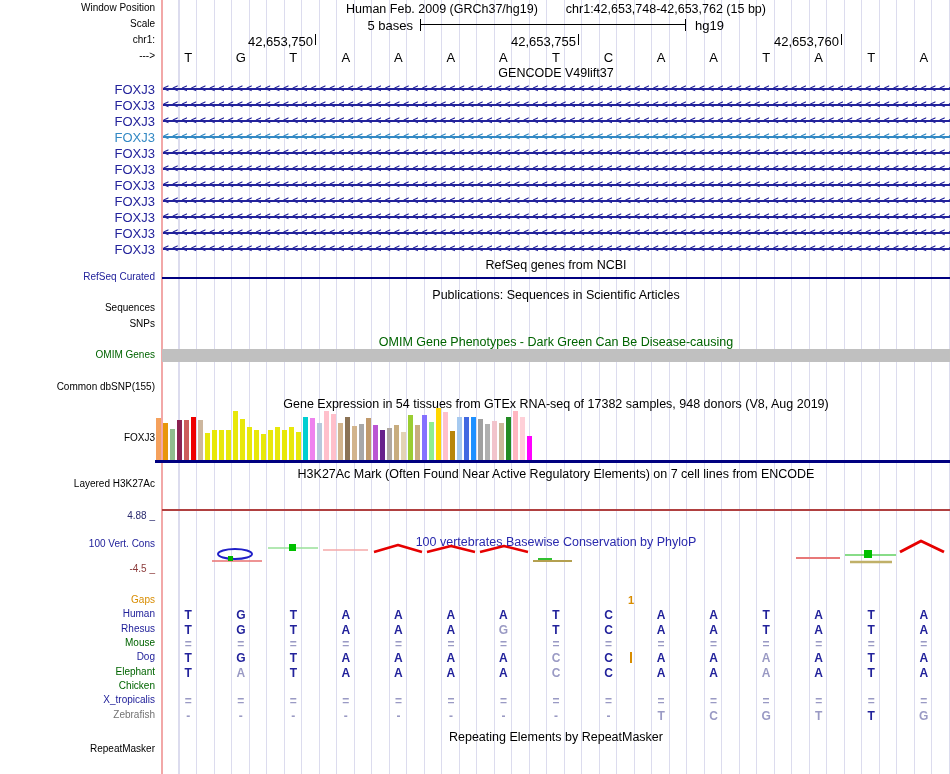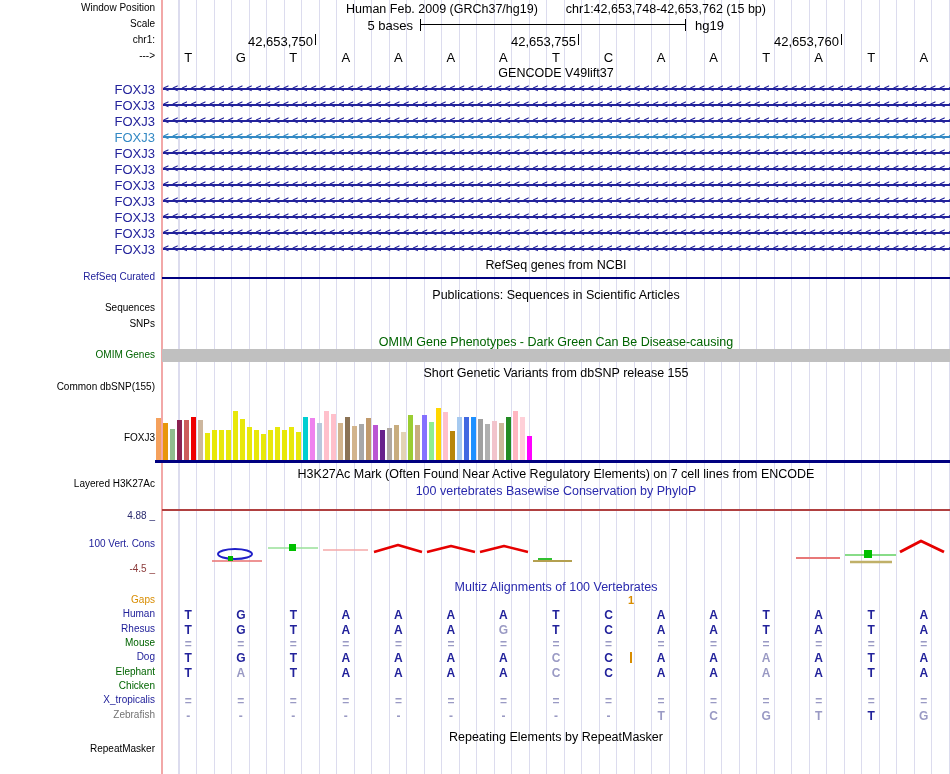--- a/index.html
+++ b/index.html
@@ -130,23 +130,23 @@
   <div class="hline" style="left:162px;top:277px;width:788px;height:2px;background:#000080"></div>
 
   <div class="abs title" style="top:288px">Publications: Sequences in Scientific Articles</div>
   <div class="abs lbl" style="top:302px">Sequences</div>
   <div class="abs lbl" style="top:318px">SNPs</div>
 
   <div class="abs title green" style="top:335px">OMIM Gene Phenotypes - Dark Green Can Be Disease-causing</div>
   <div class="abs lbl green" style="top:349px">OMIM Genes</div>
   <div id="omim-bar" class="hline" style="left: 162px; top: 349px; width: 788px; height: 13px; background: rgb(192, 192, 192);"></div>
 
-  <div class="abs title" style="top:366px">Short Genetic Variants from dbSNP release 155</div>
   <div class="abs lbl" style="top:381px">Common dbSNP(155)</div>
 
+  <div class="abs title" style="top:397px">Gene Expression in 54 tissues from GTEx RNA-seq of 17382 samples, 948 donors (V8, Aug 2019)</div>
   <div class="abs lbl" style="top:432px">FOXJ3</div>
   <div id="gtex-bars">
       <div class="gtex-bar" style="left: 156px; top: 418px; height: 43px; background: rgb(245, 161, 92);"></div>
       <div class="gtex-bar" style="left: 163px; top: 423px; height: 38px; background: rgb(232, 150, 10);"></div>
       <div class="gtex-bar" style="left: 170px; top: 429px; height: 32px; background: rgb(143, 188, 143);"></div>
       <div class="gtex-bar" style="left: 177px; top: 420px; height: 41px; background: rgb(139, 34, 82);"></div>
       <div class="gtex-bar" style="left: 184px; top: 420px; height: 41px; background: rgb(205, 92, 92);"></div>
       <div class="gtex-bar" style="left: 191px; top: 417px; height: 44px; background: rgb(238, 0, 0);"></div>
       <div class="gtex-bar" style="left: 198px; top: 420px; height: 41px; background: rgb(205, 183, 158);"></div>
       <div class="gtex-bar" style="left: 205px; top: 433px; height: 28px; background: rgb(232, 232, 10);"></div>
@@ -197,21 +197,21 @@
       <div class="gtex-bar" style="left: 520px; top: 417px; height: 44px; background: rgb(255, 208, 216);"></div>
       <div class="gtex-bar" style="left: 527px; top: 436px; height: 25px; background: rgb(255, 0, 255);"></div>
     </div>
   <div class="hline" style="left:155px;top:460px;width:795px;height:3px;background:#000080"></div>
 
   <div class="abs title" style="top:467px">H3K27Ac Mark (Often Found Near Active Regulatory Elements) on 7 cell lines from ENCODE</div>
   <div class="abs lbl" style="top:478px">Layered H3K27Ac</div>
   <div class="hline" style="left:162px;top:509px;width:788px;height:1.5px;background:#b04040"></div>
 
   <div class="abs lbl" style="top:510px;color:#2a2a6e">4.88 _</div>
-  <div class="abs title blue-title" style="top:484px">100 vertebrates Basewise Conservation by PhyloP</div>
+  <div class="abs title blue-title" style="top:535px">100 vertebrates Basewise Conservation by PhyloP</div>
   <div class="abs lbl navy" style="top:538px">100 Vert. Cons</div>
   <div class="abs lbl maroon" style="top:563px">-4.5 _</div>
   <svg id="cons-svg" class="abs" style="left:0;top:0;pointer-events:none" width="950" height="774">
       <ellipse cx="235" cy="554" rx="17" ry="5" fill="none" stroke="#2020c8" stroke-width="2"></ellipse>
       <line x1="212" x2="262" y1="561" y2="561" stroke="#e87070" stroke-width="1.5"></line>
       <rect x="228" y="556" width="5" height="5" fill="#00b400"></rect>
       <line x1="268" x2="318" y1="548" y2="548" stroke="#98e098" stroke-width="1.5"></line>
       <rect x="289" y="544" width="7" height="7" fill="#00c000"></rect>
       <line x1="323" x2="368" y1="550" y2="550" stroke="#f4a8a8" stroke-width="1.5"></line>
       <polyline points="374,552 398,545 422,552" fill="none" stroke="#e60000" stroke-width="2.5" stroke-linejoin="round"></polyline>
@@ -219,21 +219,20 @@
       <polyline points="480,552 504,546 528,552" fill="none" stroke="#e60000" stroke-width="2.5" stroke-linejoin="round"></polyline>
       <line x1="533" x2="572" y1="561" y2="561" stroke="#b4a050" stroke-width="2"></line>
       <line x1="538" x2="552" y1="559" y2="559" stroke="#30c030" stroke-width="2"></line>
       <line x1="796" x2="840" y1="558" y2="558" stroke="#e87878" stroke-width="2"></line>
       <line x1="845" x2="896" y1="555" y2="555" stroke="#60d060" stroke-width="1.5"></line>
       <rect x="864" y="550" width="8" height="8" fill="#00c000"></rect>
       <line x1="850" x2="892" y1="562" y2="562" stroke="#c0b068" stroke-width="2.5"></line>
       <polyline points="900,552 921,541 944,552" fill="none" stroke="#e60000" stroke-width="3" stroke-linejoin="round"></polyline>
     </svg>
 
-  <div class="abs title blue-title" style="top:580px">Multiz Alignments of 100 Vertebrates</div>
   <div id="multiz-rows">
       <div class="abs lbl" style="top: 594px; color: rgb(216, 140, 0);">Gaps</div>
       <div class="abs" style="left: 628px; top: 594px; font-size: 11px; font-weight: bold; color: rgb(216, 140, 0);">1</div>
       <div class="abs lbl" style="top: 608px; color: rgb(34, 34, 155);">Human</div>
       <div class="aln-cell" style="left: 162px; top: 608px; width: 52.5333px; color: rgb(34, 34, 155);">T</div>
       <div class="aln-cell" style="left: 214.533px; top: 608px; width: 52.5333px; color: rgb(34, 34, 155);">G</div>
       <div class="aln-cell" style="left: 267.067px; top: 608px; width: 52.5333px; color: rgb(34, 34, 155);">T</div>
       <div class="aln-cell" style="left: 319.6px; top: 608px; width: 52.5333px; color: rgb(34, 34, 155);">A</div>
       <div class="aln-cell" style="left: 372.133px; top: 608px; width: 52.5333px; color: rgb(34, 34, 155);">A</div>
       <div class="aln-cell" style="left: 424.667px; top: 608px; width: 52.5333px; color: rgb(34, 34, 155);">A</div>

